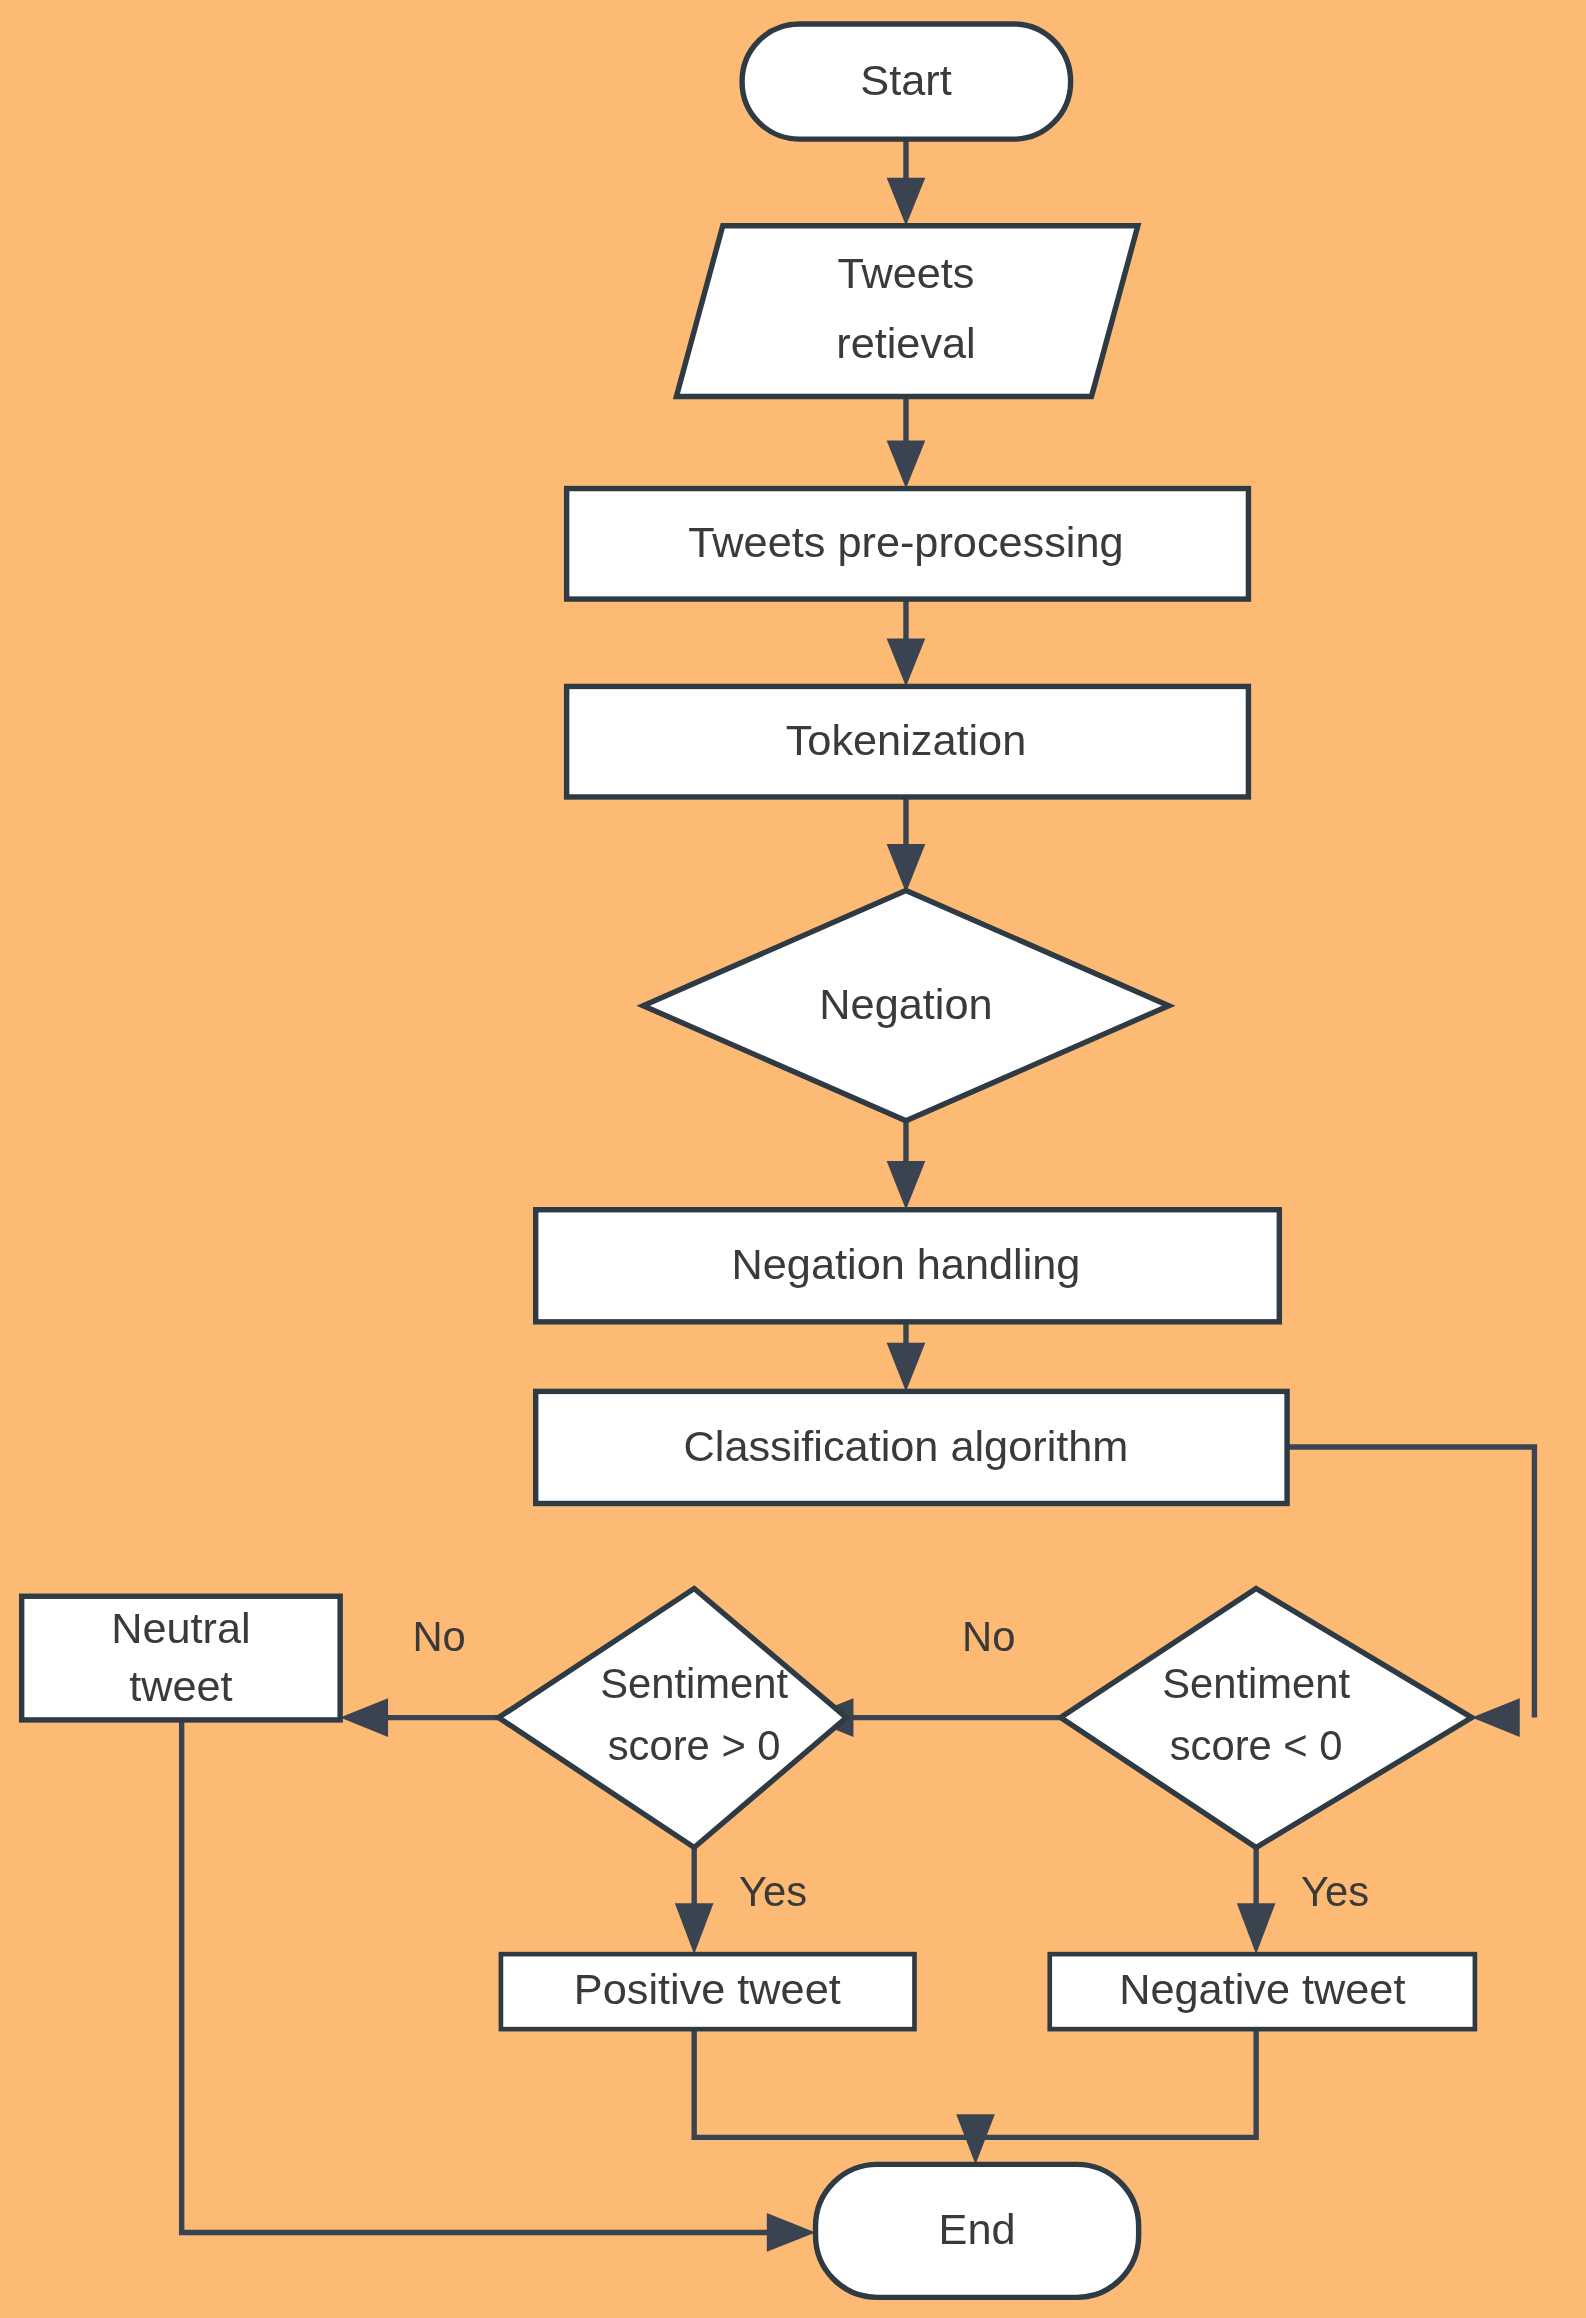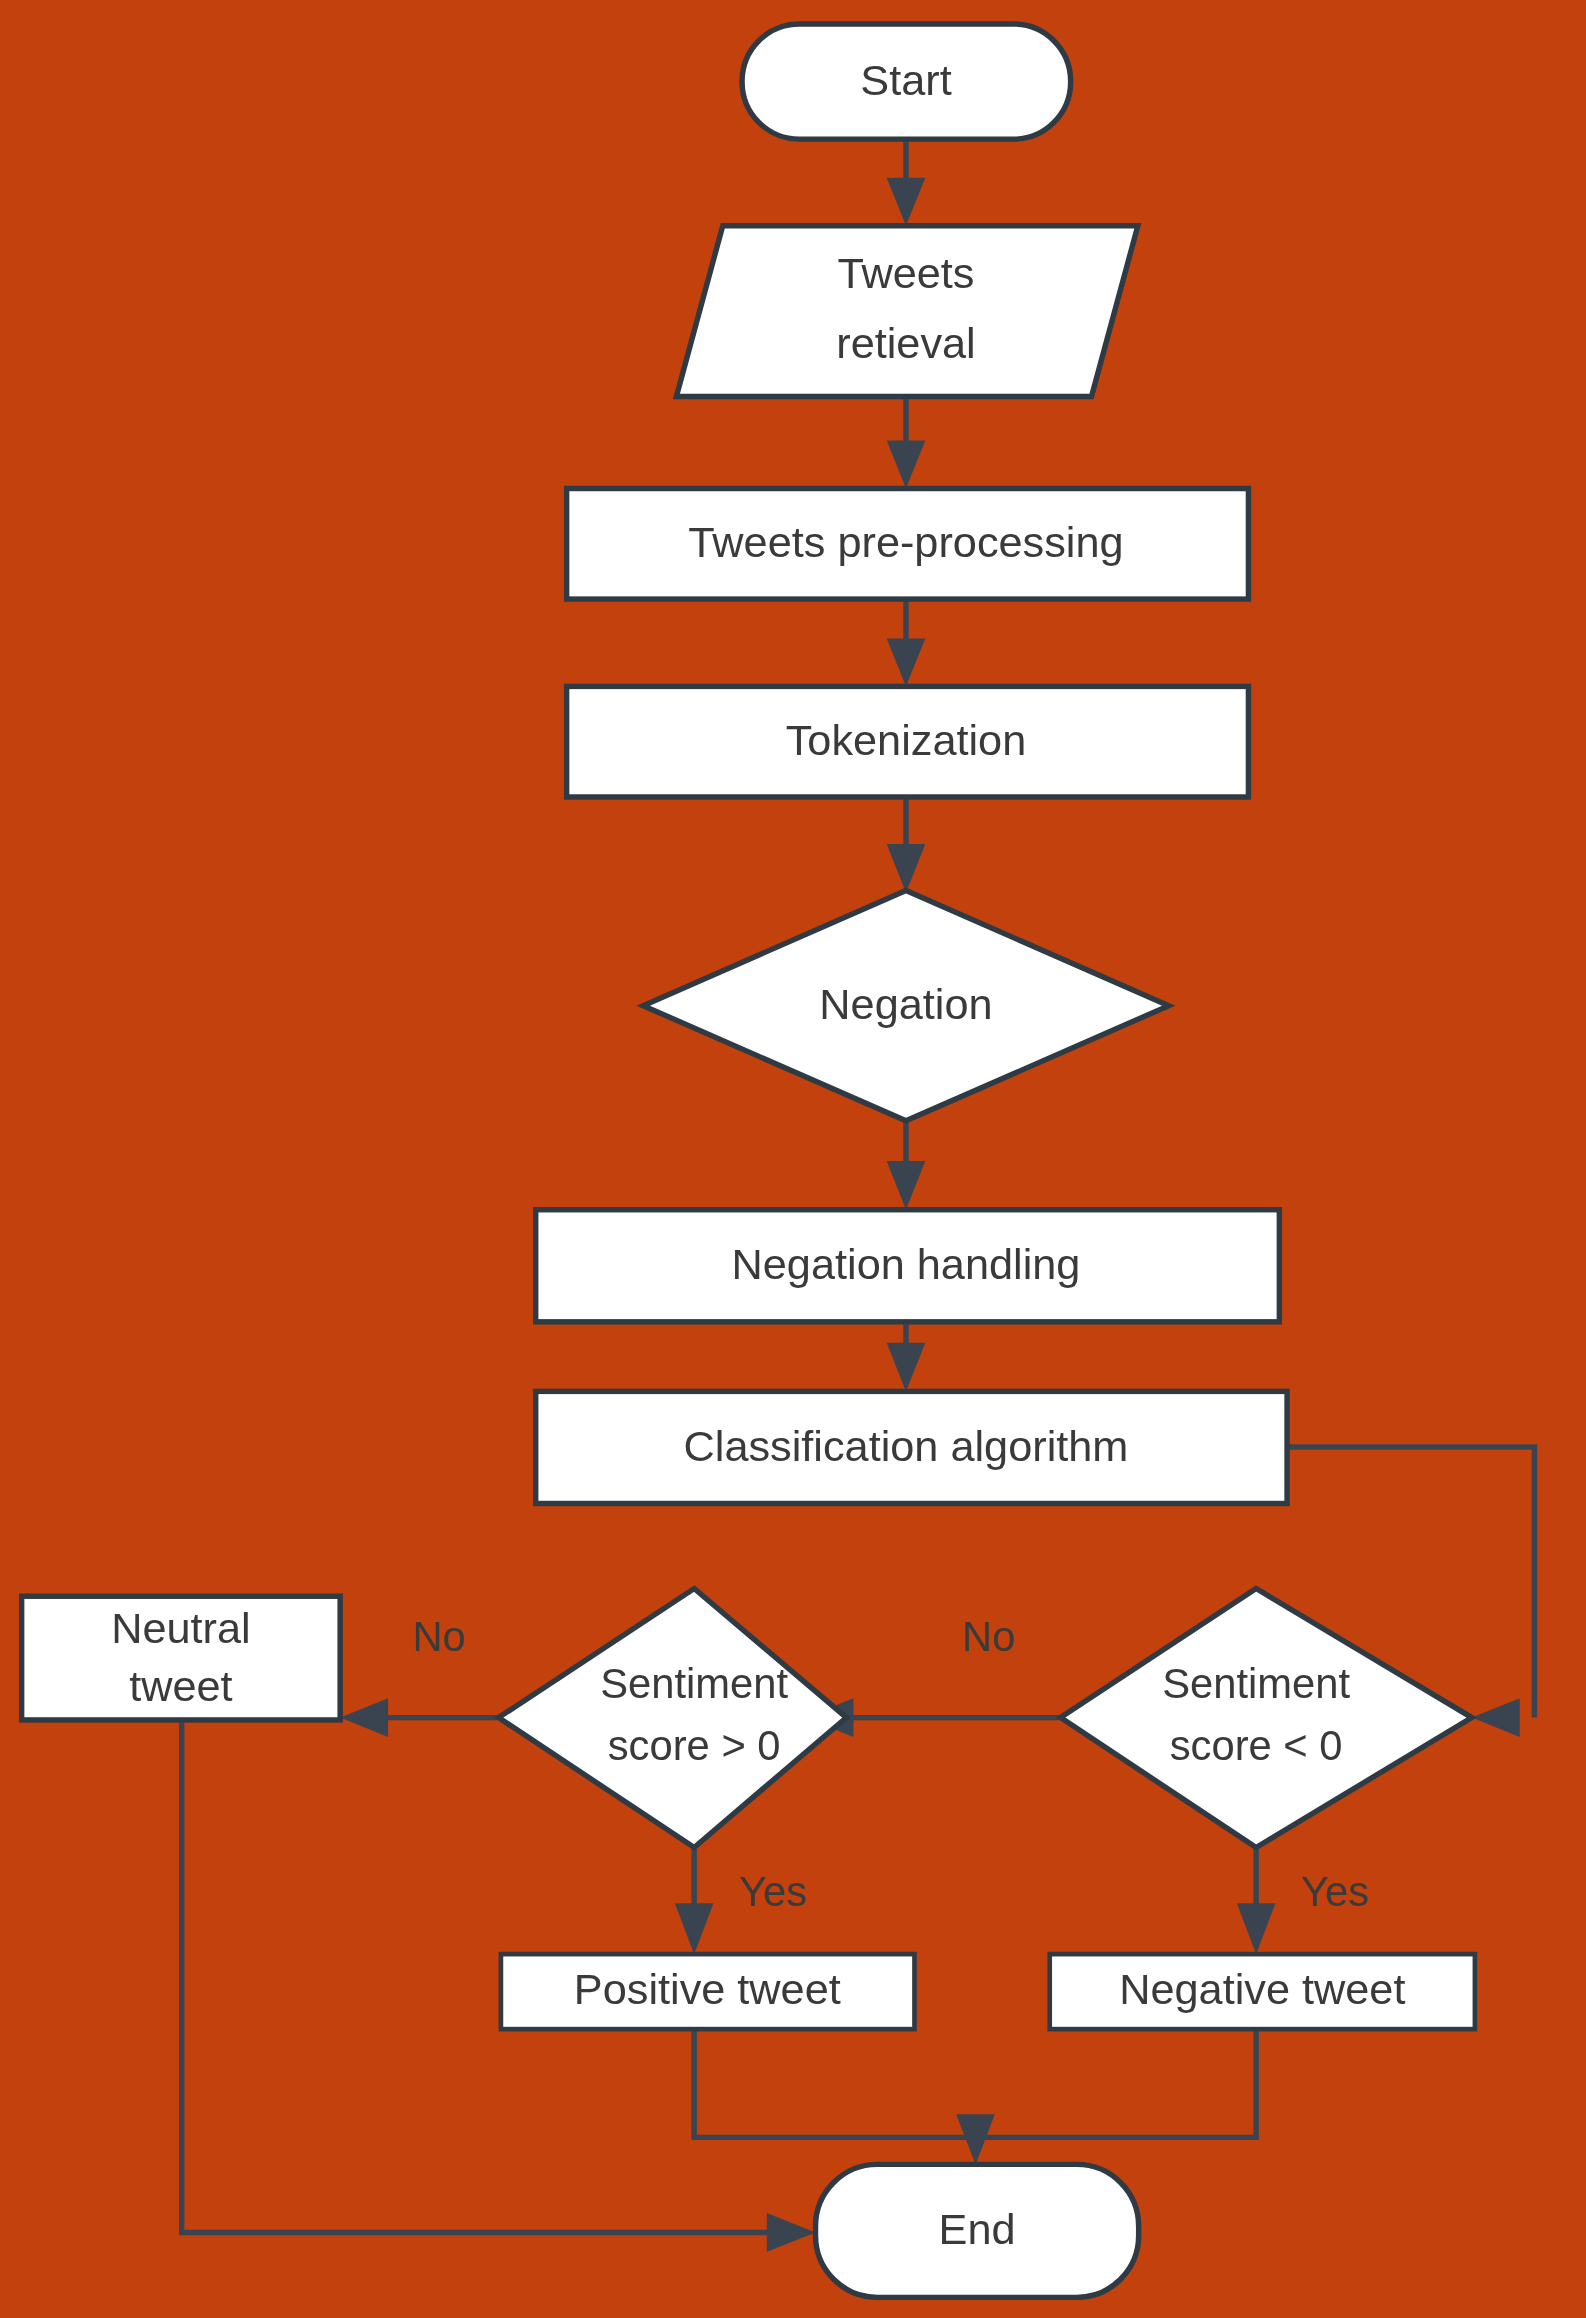--- a/index.html
+++ b/index.html
@@ -10,21 +10,21 @@
   body {
     width: 1587px;
     height: 2319px;
     font-family: "Liberation Sans", sans-serif;
     overflow: hidden;
   }
   #flowchart-root {
     position: relative;
     width: 1587px;
     height: 2319px;
-    background: #c2410c;
+    background: #fdba74;
   }
   svg.chart-canvas {
     display: block;
     width: 1587px;
     height: 2319px;
   }
   .node-shape {
     fill: #ffffff;
     stroke: #2e3a44;
     stroke-width: 7;

